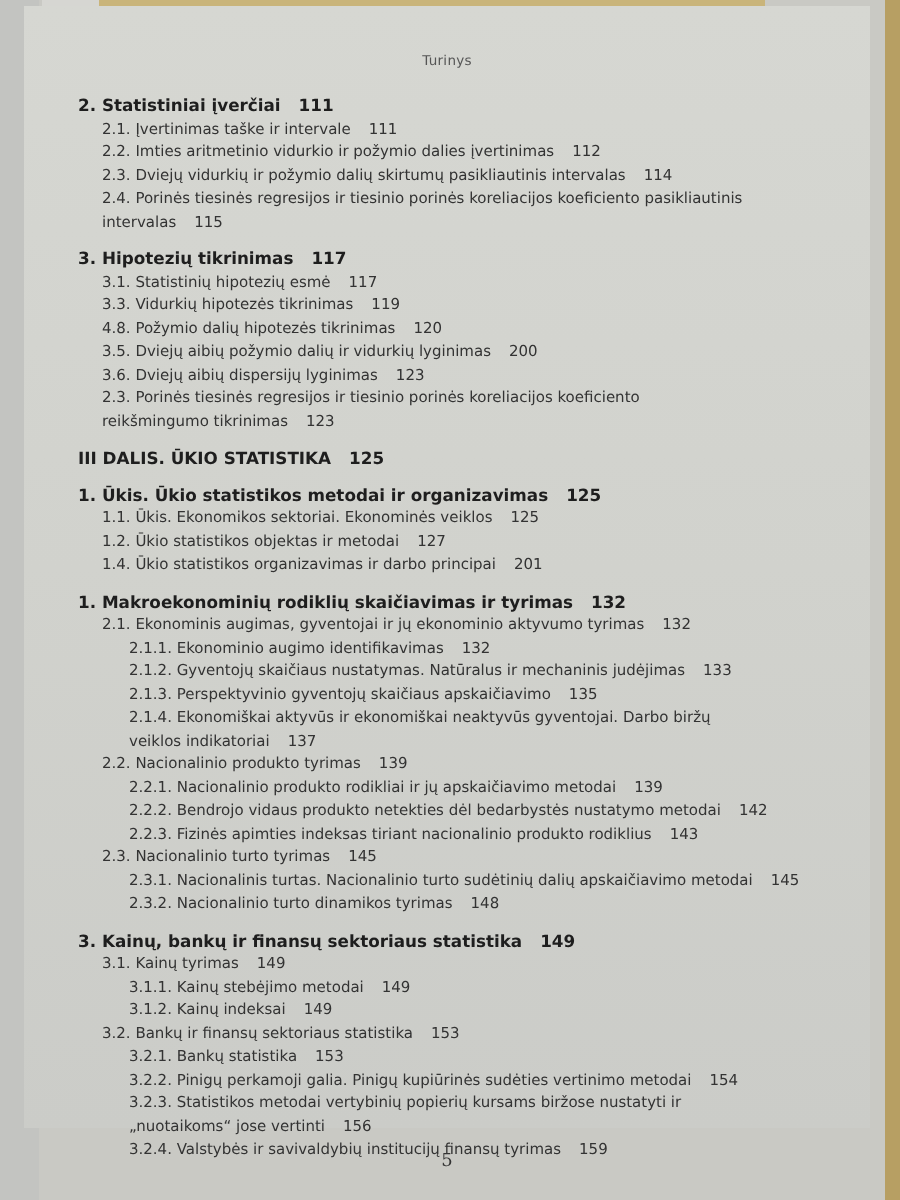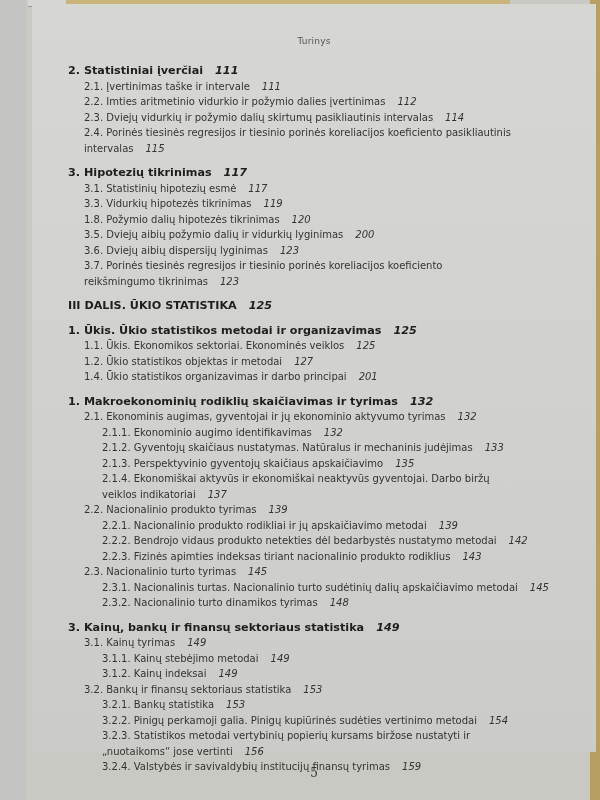--- a/index.html
+++ b/index.html
@@ -6,37 +6,37 @@
   body {
     width:600px; height:800px; overflow:hidden; position:relative;
     background:#c9c9c4;
     font-family:"DejaVu Sans", "Liberation Sans", sans-serif;
   }
   .bg-left { position:absolute; left:0; top:0; width:26px; height:800px; background:#c3c4c1; }
   .bg-right { position:absolute; right:0; top:0; width:10px; height:800px; background:#b79f63; }
   .top-strip { position:absolute; left:66px; top:0; width:444px; height:5px; background:#c9b47a; }
   .tab { position:absolute; left:28px; top:0; width:38px; height:6px; background:#d6d6d2; border-bottom:1px solid #999; }
   .page {
-    position:absolute; left:32px; top:4px; width:564px; height:748px;
+    position:absolute; left:16px; top:4px; width:564px; height:748px;
     background:linear-gradient(180deg,#d6d7d2 0%,#d1d2cd 50%,#cbccc8 100%);
     color:#2b2b2b;
   }
   .running-head {
     position:absolute; top:32px; left:0; width:100%; text-align:center;
     font-size:9px; color:#555; letter-spacing:0.2px;
   }
   .toc { position:absolute; left:36px; top:59px; width:500px; }
   .line { font-size:10px; line-height:15.5px; white-space:nowrap; color:#333; }
   .l0 { font-weight:bold; font-size:11.2px; color:#1e1e1e; }
   .l0.gap { margin-top:9px; }
   .l1 { padding-left:16px; }
   .l2 { padding-left:34px; }
   .cont1 { padding-left:16px; }
   .cont2 { padding-left:34px; }
-  .pg { font-style:italic; margin-left:12px; }
+  .pg { margin-left:12px; }
   .l0 .pg { font-weight:bold; }
   .page-num {
     position:absolute; top:762px; left:0; width:100%; text-align:center;
     font-size:12px; color:#333; font-family:"DejaVu Serif", serif;
   }
 </style>
 </head>
 <body>
 
 <div class="bg-left"></div>
@@ -50,24 +50,24 @@
   <div class="toc" id="toc">
       <div class="line l0"><span>2. Statistiniai įverčiai</span><span class="pg">111</span></div>
       <div class="line l1"><span>2.1. Įvertinimas taške ir intervale</span><span class="pg">111</span></div>
       <div class="line l1"><span>2.2. Imties aritmetinio vidurkio ir požymio dalies įvertinimas</span><span class="pg">112</span></div>
       <div class="line l1"><span>2.3. Dviejų vidurkių ir požymio dalių skirtumų pasikliautinis intervalas</span><span class="pg">114</span></div>
       <div class="line l1"><span>2.4. Porinės tiesinės regresijos ir tiesinio porinės koreliacijos koeficiento pasikliautinis</span></div>
       <div class="line cont1"><span>intervalas</span><span class="pg">115</span></div>
       <div class="line l0 gap"><span>3. Hipotezių tikrinimas</span><span class="pg">117</span></div>
       <div class="line l1"><span>3.1. Statistinių hipotezių esmė</span><span class="pg">117</span></div>
       <div class="line l1"><span>3.3. Vidurkių hipotezės tikrinimas</span><span class="pg">119</span></div>
-      <div class="line l1"><span>1.8. Požymio dalių hipotezės tikrinimas</span><span class="pg">120</span></div>
+      <div class="line l1"><span>4.8. Požymio dalių hipotezės tikrinimas</span><span class="pg">120</span></div>
       <div class="line l1"><span>3.5. Dviejų aibių požymio dalių ir vidurkių lyginimas</span><span class="pg">200</span></div>
       <div class="line l1"><span>3.6. Dviejų aibių dispersijų lyginimas</span><span class="pg">123</span></div>
-      <div class="line l1"><span>3.7. Porinės tiesinės regresijos ir tiesinio porinės koreliacijos koeficiento</span></div>
+      <div class="line l1"><span>2.3. Porinės tiesinės regresijos ir tiesinio porinės koreliacijos koeficiento</span></div>
       <div class="line cont1"><span>reikšmingumo tikrinimas</span><span class="pg">123</span></div>
       <div class="line l0 gap"><span>III DALIS. ŪKIO STATISTIKA</span><span class="pg">125</span></div>
       <div class="line l0 gap"><span>1. Ūkis. Ūkio statistikos metodai ir organizavimas</span><span class="pg">125</span></div>
       <div class="line l1"><span>1.1. Ūkis. Ekonomikos sektoriai. Ekonominės veiklos</span><span class="pg">125</span></div>
       <div class="line l1"><span>1.2. Ūkio statistikos objektas ir metodai</span><span class="pg">127</span></div>
       <div class="line l1"><span>1.4. Ūkio statistikos organizavimas ir darbo principai</span><span class="pg">201</span></div>
       <div class="line l0 gap"><span>1. Makroekonominių rodiklių skaičiavimas ir tyrimas</span><span class="pg">132</span></div>
       <div class="line l1"><span>2.1. Ekonominis augimas, gyventojai ir jų ekonominio aktyvumo tyrimas</span><span class="pg">132</span></div>
       <div class="line l2"><span>2.1.1. Ekonominio augimo identifikavimas</span><span class="pg">132</span></div>
       <div class="line l2"><span>2.1.2. Gyventojų skaičiaus nustatymas. Natūralus ir mechaninis judėjimas</span><span class="pg">133</span></div>

